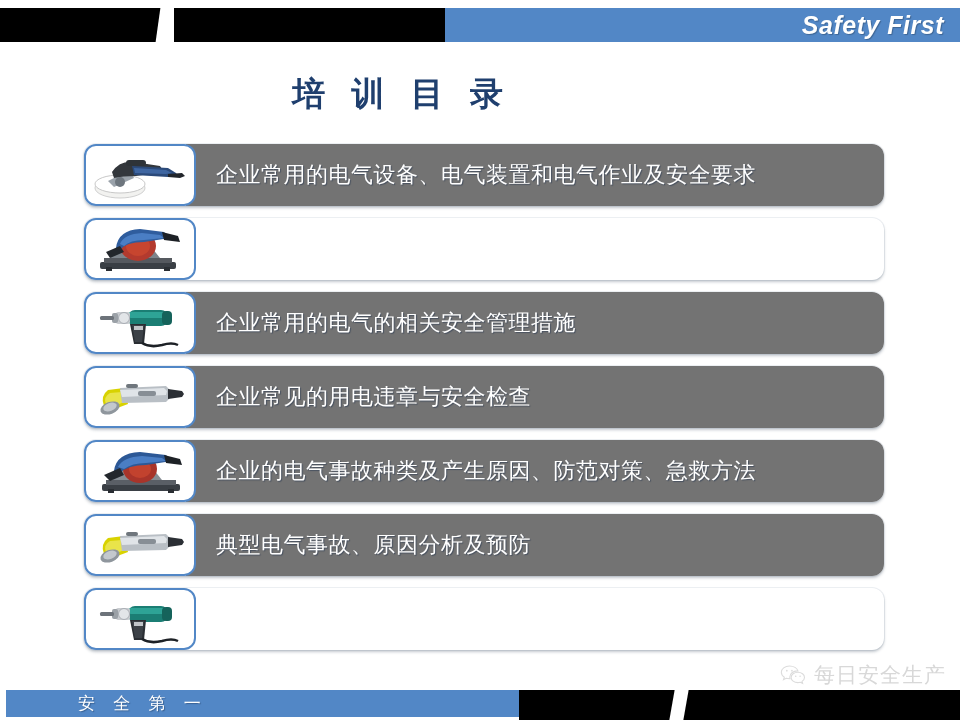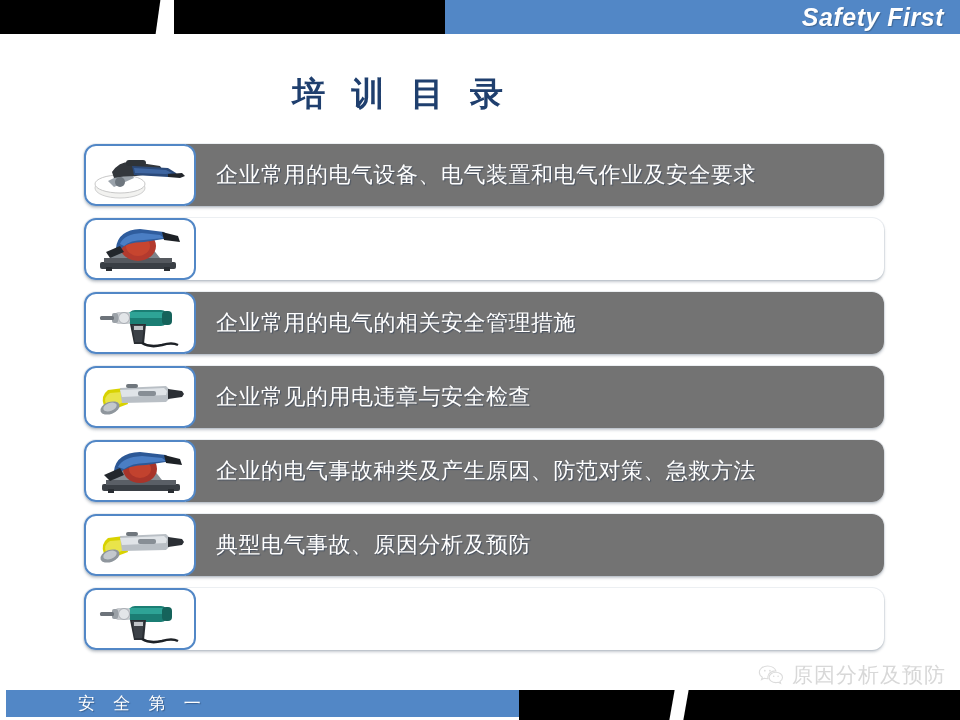--- a/index.html
+++ b/index.html
@@ -6,21 +6,21 @@
   body{
     width:960px;height:720px;
     background:#ffffff;
     font-family:"Liberation Serif","DejaVu Serif",serif;
     overflow:hidden;
     position:relative;
   }
 
   
   .header{
-    position:absolute;left:0;top:0;width:960px;height:35px;
+    position:absolute;left:0;top:8px;width:960px;height:35px;
   }
   .hdr-black-left{
     position:absolute;left:0;top:0;width:162px;height:34px;background:#000;
   }
   .hdr-slash{
     position:absolute;left:158px;top:0;width:22px;height:34px;
     background:#fff;
     transform:skewX(-8deg);
   }
   .hdr-black-right{
@@ -300,21 +300,21 @@
   <span>
     <svg class="wechat-icon" viewBox="0 0 34 28" aria-hidden="true">
       <path d="M12 2.5C6 2.5 1.5 6.2 1.5 10.6c0 2.5 1.5 4.7 3.8 6.2l-1 3 3.4-1.7c1.3.4 2.7.6 4.1.6h.8c-.2-.6-.3-1.3-.3-2 0-4.4 4.3-7.9 9.6-7.9h.7C21.6 5.4 17.3 2.5 12 2.5z" fill="none" stroke="#dcdcdc" stroke-width="1.4"></path>
       <circle cx="8.5" cy="8.5" r="1.1" fill="#dcdcdc"></circle>
       <circle cx="15" cy="8.5" r="1.1" fill="#dcdcdc"></circle>
       <path d="M22.5 10.5c-4.7 0-8.5 3-8.5 6.6 0 3.7 3.8 6.6 8.5 6.6 1.1 0 2.2-.2 3.2-.5l2.9 1.4-.8-2.5c1.9-1.2 3.2-3 3.2-5C31 13.5 27.2 10.5 22.5 10.5z" fill="none" stroke="#dcdcdc" stroke-width="1.4"></path>
       <circle cx="19.8" cy="15.6" r="1" fill="#dcdcdc"></circle>
       <circle cx="25.4" cy="15.6" r="1" fill="#dcdcdc"></circle>
     </svg>
   </span>
-  <span>原因分析及预防</span>
+  <span>每日安全生产</span>
 </div>
 
 <div class="footer">
   <div class="ftr-blue"></div>
   <div class="ftr-black"></div>
   <div class="ftr-slash"></div>
   <div class="ftr-text">安 全 第 一</div>
 </div>
 
 </body></html>

